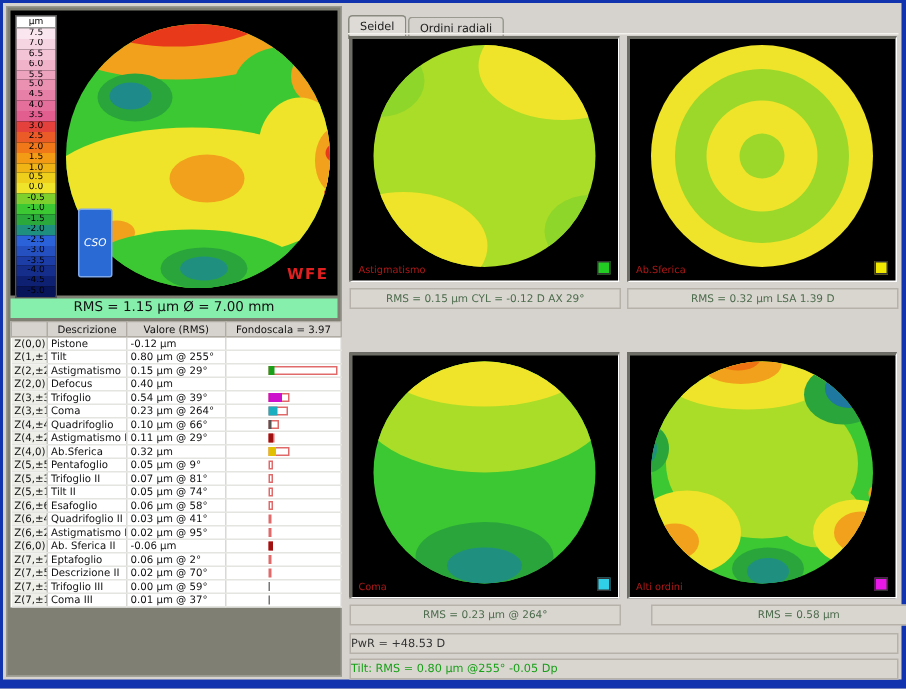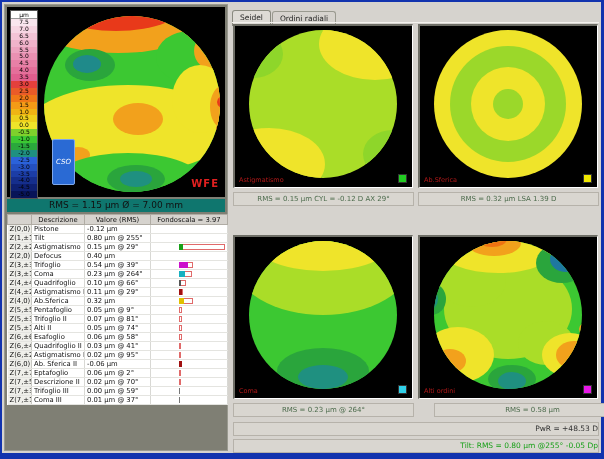--- a/index.html
+++ b/index.html
@@ -35,21 +35,21 @@
     position:absolute; left:12px; bottom:12px;
     background:#2a6ad4; color:#fff; font-size:7px; font-style:italic;
     padding:18px 3px; border-radius:2px; border:1px solid #7fa8ea;
   }
   .wfe-label {
     position:absolute; right:6px; bottom:8px;
     color:#e02020; font-size:10px; font-weight:bold; letter-spacing:1px;margin-left:16px;
   }
   .rms-bar {
     position:absolute; left:2px; top:194px; width:218px; height:13px;
-    background:#0f766e; text-align:center; font-size:9px; line-height:13px; color:#111;
+    background:#86efac; text-align:center; font-size:9px; line-height:13px; color:#111;
   }
   .zern-table {
     position:absolute; left:2px; top:209px; width:220px;
     border-collapse:collapse; background:#fff; font-size:6.8px; color:#111;
     table-layout:fixed;
   }
   .zern-table th {
     background:#d6d3ce; border:1px solid #b0aca4; font-weight:normal;
     height:10px; font-size:6.8px;
   }
@@ -88,21 +88,21 @@
     border:1px solid #333;
   }
   .map-caption {
     position:absolute; width:181px; height:14px; background:#d9d6d0;
     border:1px solid #b6b2aa; text-align:center; font-size:7px; line-height:12px;
     color:#4c6b4c;
   }
   .footer-bar {
     position:absolute; left:3px; width:366px; height:14px;
     background:#d9d6d0; border:1px solid #b6b2aa;
-    text-align:right; font-size:7.5px; line-height:12px;
+    text-align:left; font-size:7.5px; line-height:12px;
   }
   .pwr-bar  { top:420px; color:#333; }
   .tilt-bar { top:437px; color:#18a018; }
 </style>
 </head>
 <body>
 
 <div class="window">
 
   <div class="left-panel">
@@ -288,21 +288,21 @@
             <td>Trifoglio II</td>
             <td>0.07 µm @ 81°</td>
             <td>
               <div class="bar-wrap">
                 <span class="bar-box" style="width: 3px;"></span>
               </div>
             </td>
           </tr>
           <tr>
             <td class="zcol">Z(5,±1)</td>
-            <td>Alti II</td>
+            <td>Tilt II</td>
             <td>0.05 µm @ 74°</td>
             <td>
               <div class="bar-wrap">
                 <span class="bar-box" style="width: 3px;"></span>
               </div>
             </td>
           </tr>
           <tr>
             <td class="zcol">Z(6,±6)</td>
             <td>Esafoglio</td>

